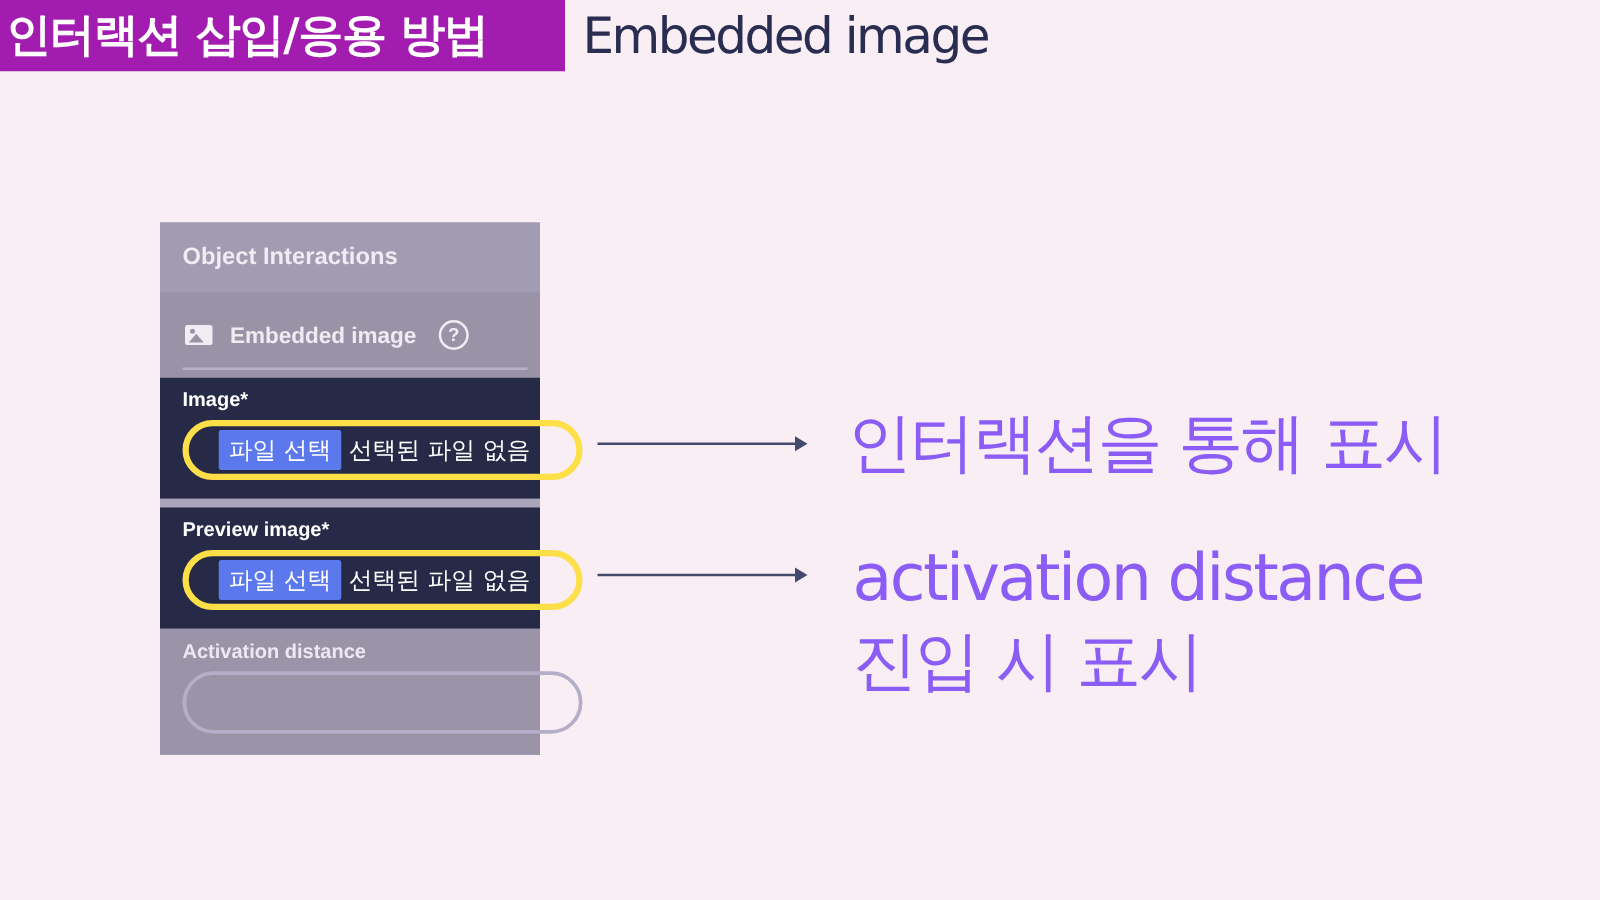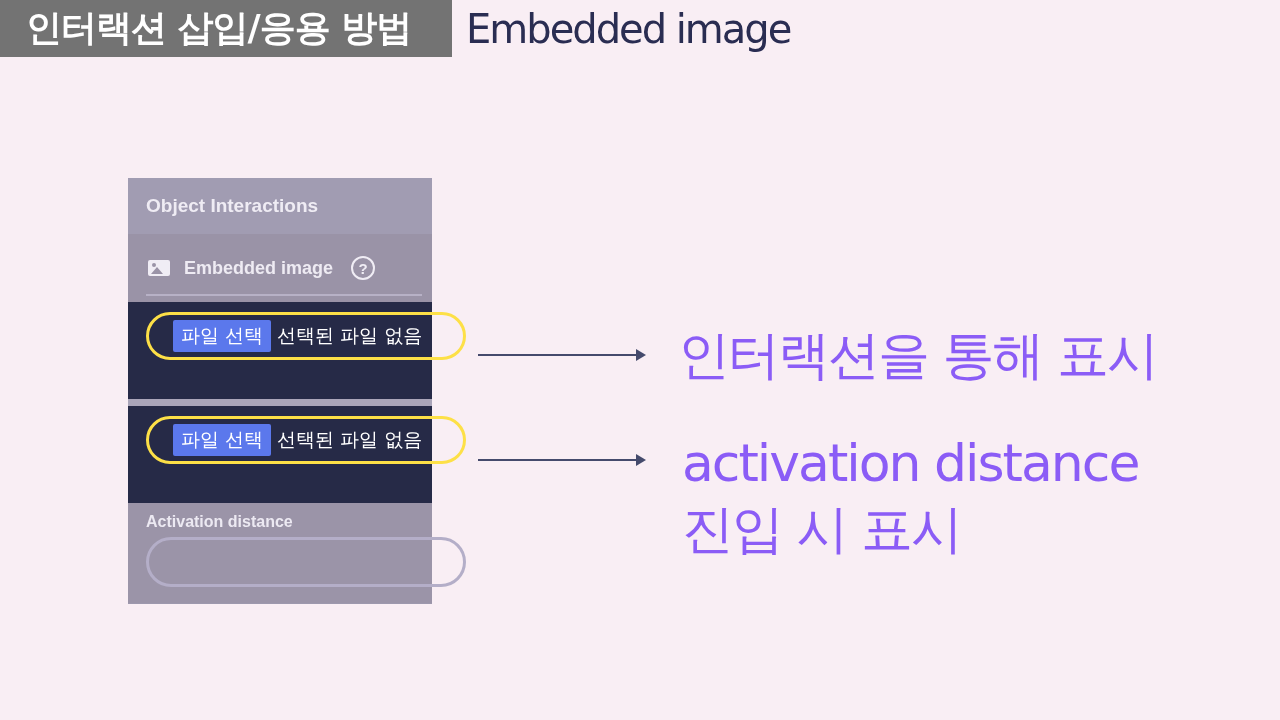--- a/index.html
+++ b/index.html
@@ -7,23 +7,23 @@
     body {
       background: #f9eef4;
       font-family: "Liberation Sans", "DejaVu Sans", sans-serif;
       position: relative;
     }
     .title-bar {
       position: absolute; left: 0; top: 0; height: 57px;
       display: flex; align-items: center;
     }
     .title-main {
-      background: #737373; color: #ffffff;
+      background: #a21caf; color: #ffffff;
       height: 57px; width: 452px;
-      display: flex; align-items: center; padding-left: 26px;
+      display: flex; align-items: center; padding-left: 5px;
       font-size: 36px; font-weight: bold; letter-spacing: -1px;
       font-family: "DejaVu Sans", sans-serif;
     }
     .title-sub {
       color: #2a2d52; font-size: 40px; padding-left: 14px;
       font-family: "DejaVu Sans", sans-serif; font-weight: normal;
       letter-spacing: -2px;
     }
 
     .panel {
@@ -67,21 +67,21 @@
       background: #262a47; padding: 10px 10px 0 18px; height: 97px;
       border-bottom: 0;
     }
     .field-dark + .gap { height: 7px; background: #aaa5b9; }
     .field-label {
       color: #ffffff; font-size: 16px; font-weight: bold; margin-bottom: 6px;
     }
     .field-label.muted { color: #ece9f2; }
     .file-input {
       height: 48px; width: 320px; margin-left: 0;
-      border: 3px solid #fde047; border-radius: 24px;
+      border: 5px solid #fde047; border-radius: 24px;
       display: flex; align-items: center; padding-left: 24px; gap: 6px;
       color: #ffffff; font-size: 19px;
       font-family: "DejaVu Sans", sans-serif;
     }
     .file-btn {
       background: #5b78ec; color: #ffffff; padding: 3px 8px; border-radius: 2px;
       font-size: 19px;
     }
     .field-light {
       padding: 10px 10px 0 18px; height: 100px; background: #9b94a8;
@@ -116,28 +116,30 @@
 <div class="panel">
   <div class="panel-header">Object Interactions</div>
 
   <div class="section-head">
     <span class="img-icon"></span>
     <span>Embedded image</span>
     <span class="help-icon">?</span>
   </div>
 
   <div class="field-dark">
+    <div class="field-label">Image*</div>
     <div class="file-input">
       <span class="file-btn">파일 선택</span>
       <span>선택된 파일 없음</span>
     </div>
   </div>
   <div class="gap"></div>
 
   <div class="field-dark">
+    <div class="field-label">Preview image*</div>
     <div class="file-input">
       <span class="file-btn">파일 선택</span>
       <span>선택된 파일 없음</span>
     </div>
   </div>
 
   <div class="field-light">
     <div class="field-label muted">Activation distance</div>
     <div class="text-input"></div>
   </div>

